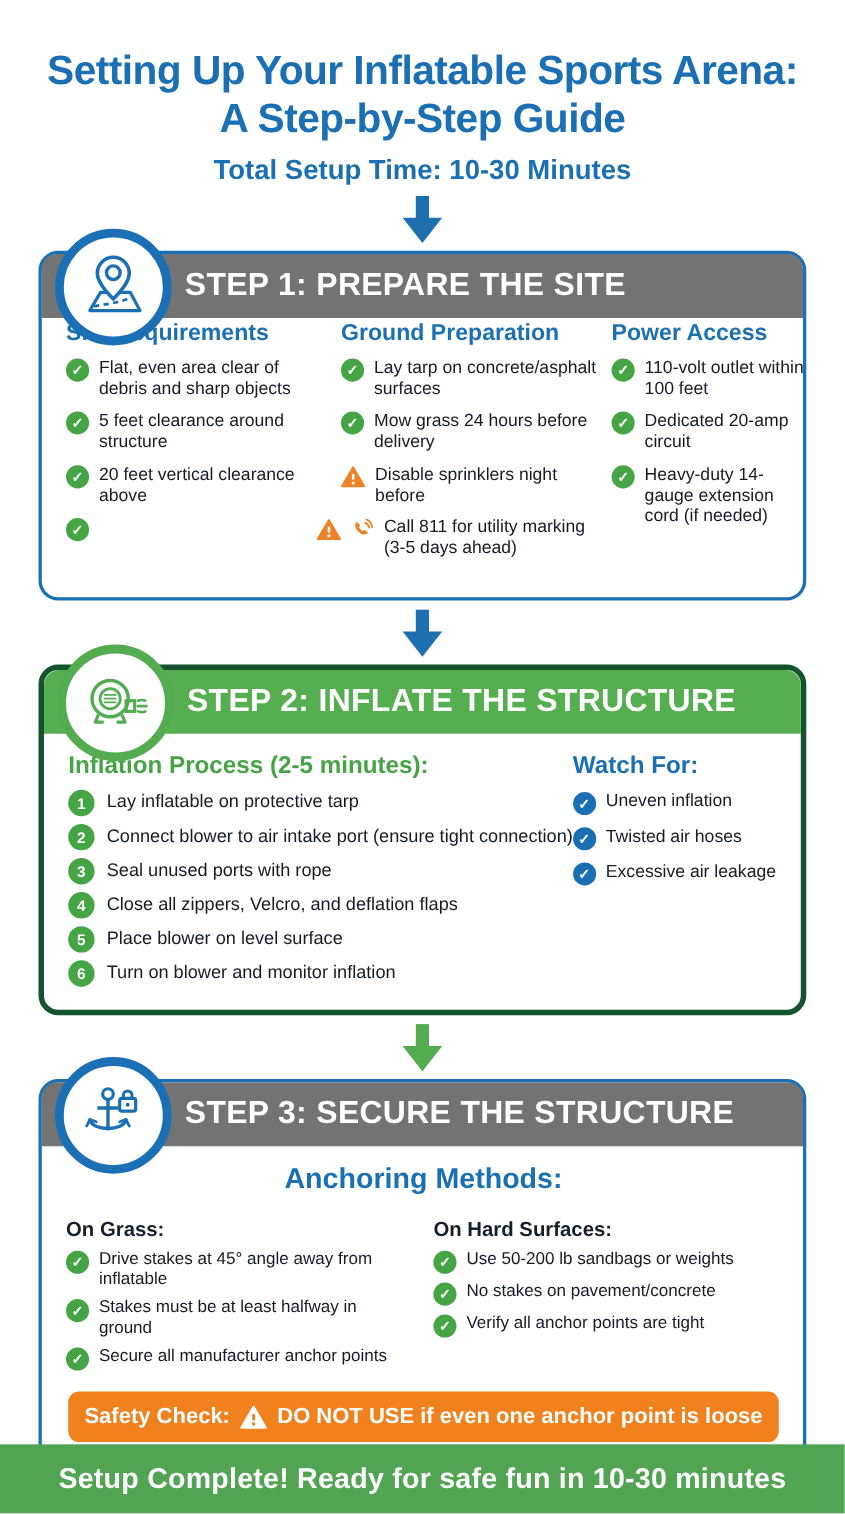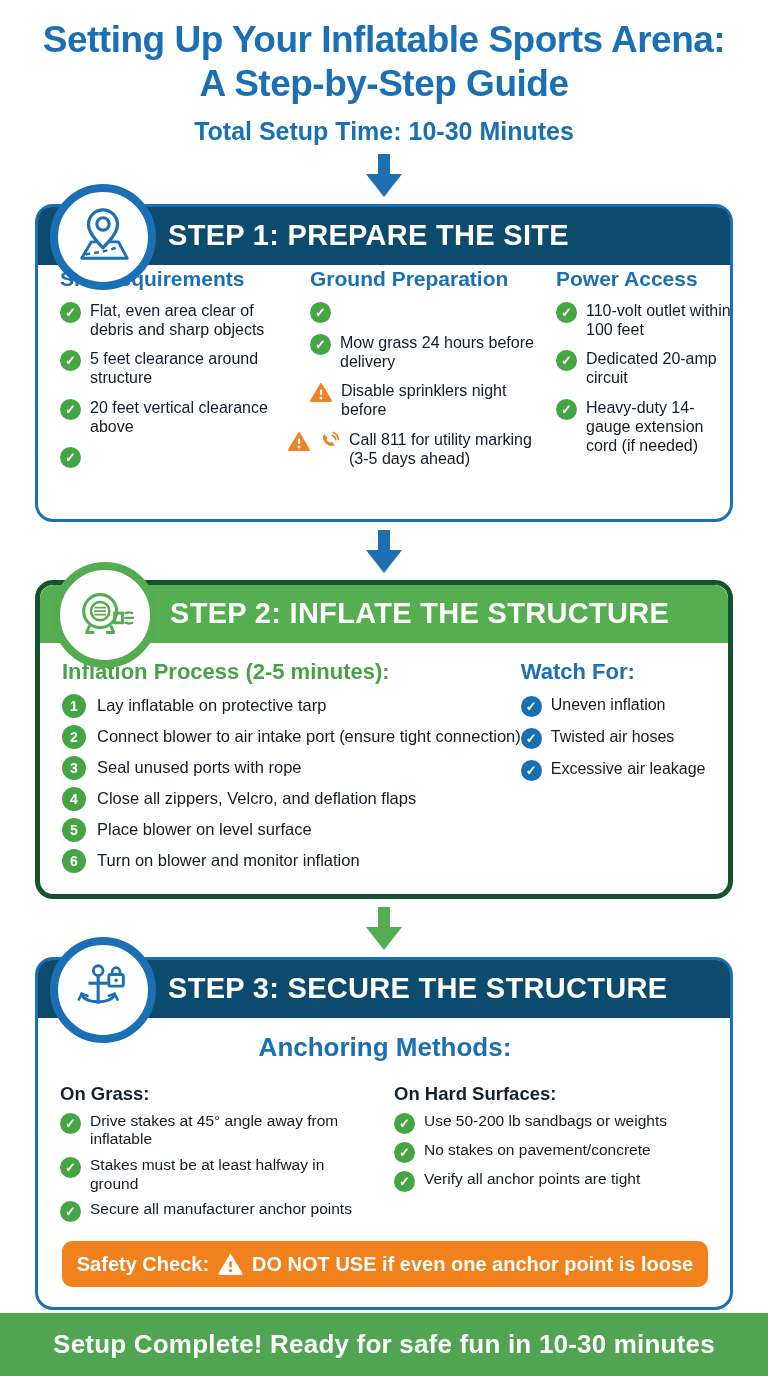--- a/index.html
+++ b/index.html
@@ -2,31 +2,31 @@
 <html><head>
 <meta charset="utf-8">
 <style>
   * { margin:0; padding:0; box-sizing:border-box; }
   html,body { width:768px; }
   body {
     height:1376px; background:#ffffff; position:relative; overflow:hidden;
     font-family:"Liberation Sans", sans-serif; color:#121c28;
   }
   
-  .header { padding-top:18px; text-align:center; }
+  .header { padding-top:42px; text-align:center; }
   .title { color:#1b70b4; font-size:37px; font-weight:bold; line-height:1.2; width:690px; margin:0 auto; letter-spacing:-0.5px; }
   .subtitle { margin-top:10px; color:#1b70b4; font-size:25px; font-weight:bold; }
   
   .flow { display:block; margin:8px auto 6px; width:38px; height:44px; }
   
   .card { position:relative; margin:0 35px; background:#fff; border-radius:18px; }
   .card.b { border:3px solid #1b6fb5; }
   .card.g { border:5px solid #14532d; }
   .banner { height:58px; display:flex; align-items:center; padding-left:130px; border-radius:14px 14px 0 0; }
-  .banner.b { background:#0c4a6e; }
+  .banner.b { background:#737373; }
   .banner.g { background:#55ae50; }
   .banner h2 { color:#fff; font-size:29px; font-weight:bold; letter-spacing:.3px; white-space:nowrap; }
   .badge { position:absolute; left:12px; top:-23px; width:106px; height:106px; background:#fff; border-radius:50%;
            display:flex; align-items:center; justify-content:center; z-index:2; }
   .badge.b { border:8px solid #1b6fb5; }
   .badge.g { border:8px solid #54ac50; }
   
   .ck { flex:0 0 auto; width:21px; height:21px; border-radius:50%; color:#fff; font-size:13px; font-weight:bold;
         display:flex; align-items:center; justify-content:center; margin-top:1px; }
   .ck.green { background:#45a545; }
@@ -101,20 +101,21 @@
       </div>
       <div class="item">
         <span class="ck green">✓</span>
       </div>
     </div>
 
     <div>
       <h3 class="headB">Ground Preparation</h3>
       <div class="item">
         <span class="ck green">✓</span>
+        <span class="txt">Lay tarp on concrete/asphalt surfaces</span>
       </div>
       <div class="item">
         <span class="ck green">✓</span>
         <span class="txt">Mow grass 24 hours before delivery</span>
       </div>
       <div class="item">
         <svg class="wicon" width="22" height="21" viewBox="0 0 22 21">
           <path d="M11 2 L21 19 L1 19 Z" fill="#ee8227" stroke="#ee8227" stroke-width="2" stroke-linejoin="round"></path>
           <rect x="9.9" y="7.6" width="2.3" height="5.6" rx="1.1" fill="#fff"></rect>
           <circle cx="11.05" cy="16.1" r="1.45" fill="#fff"></circle>

